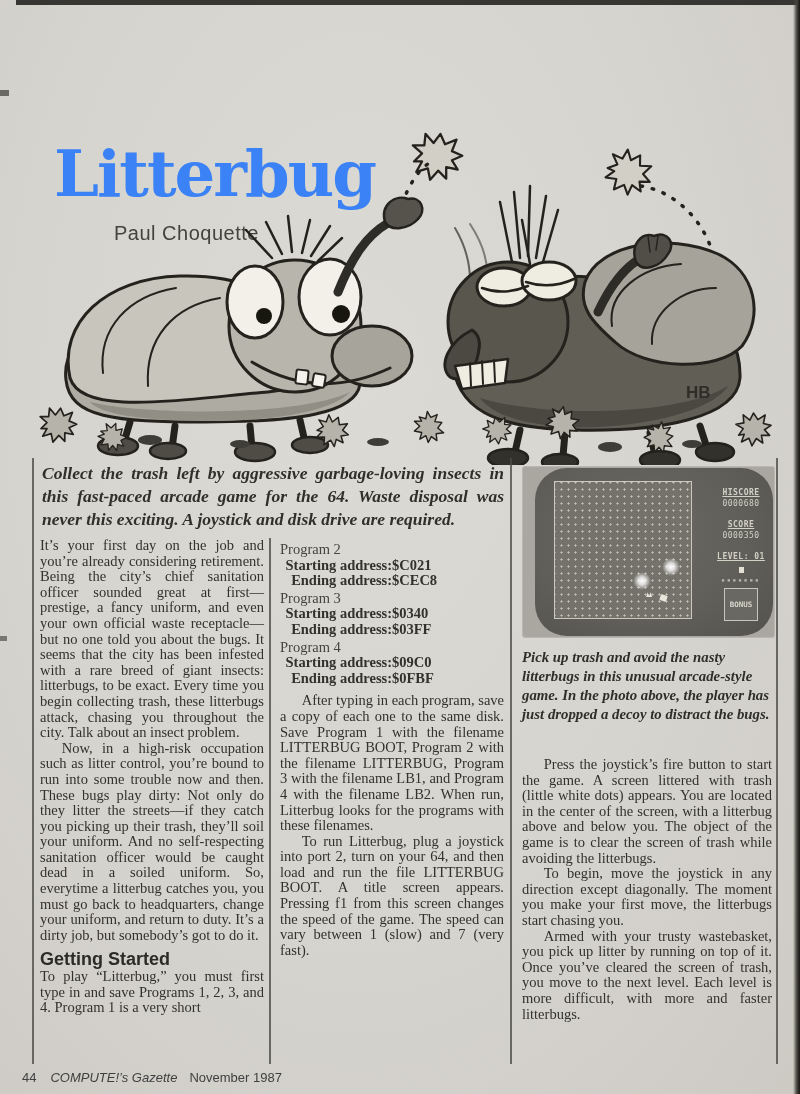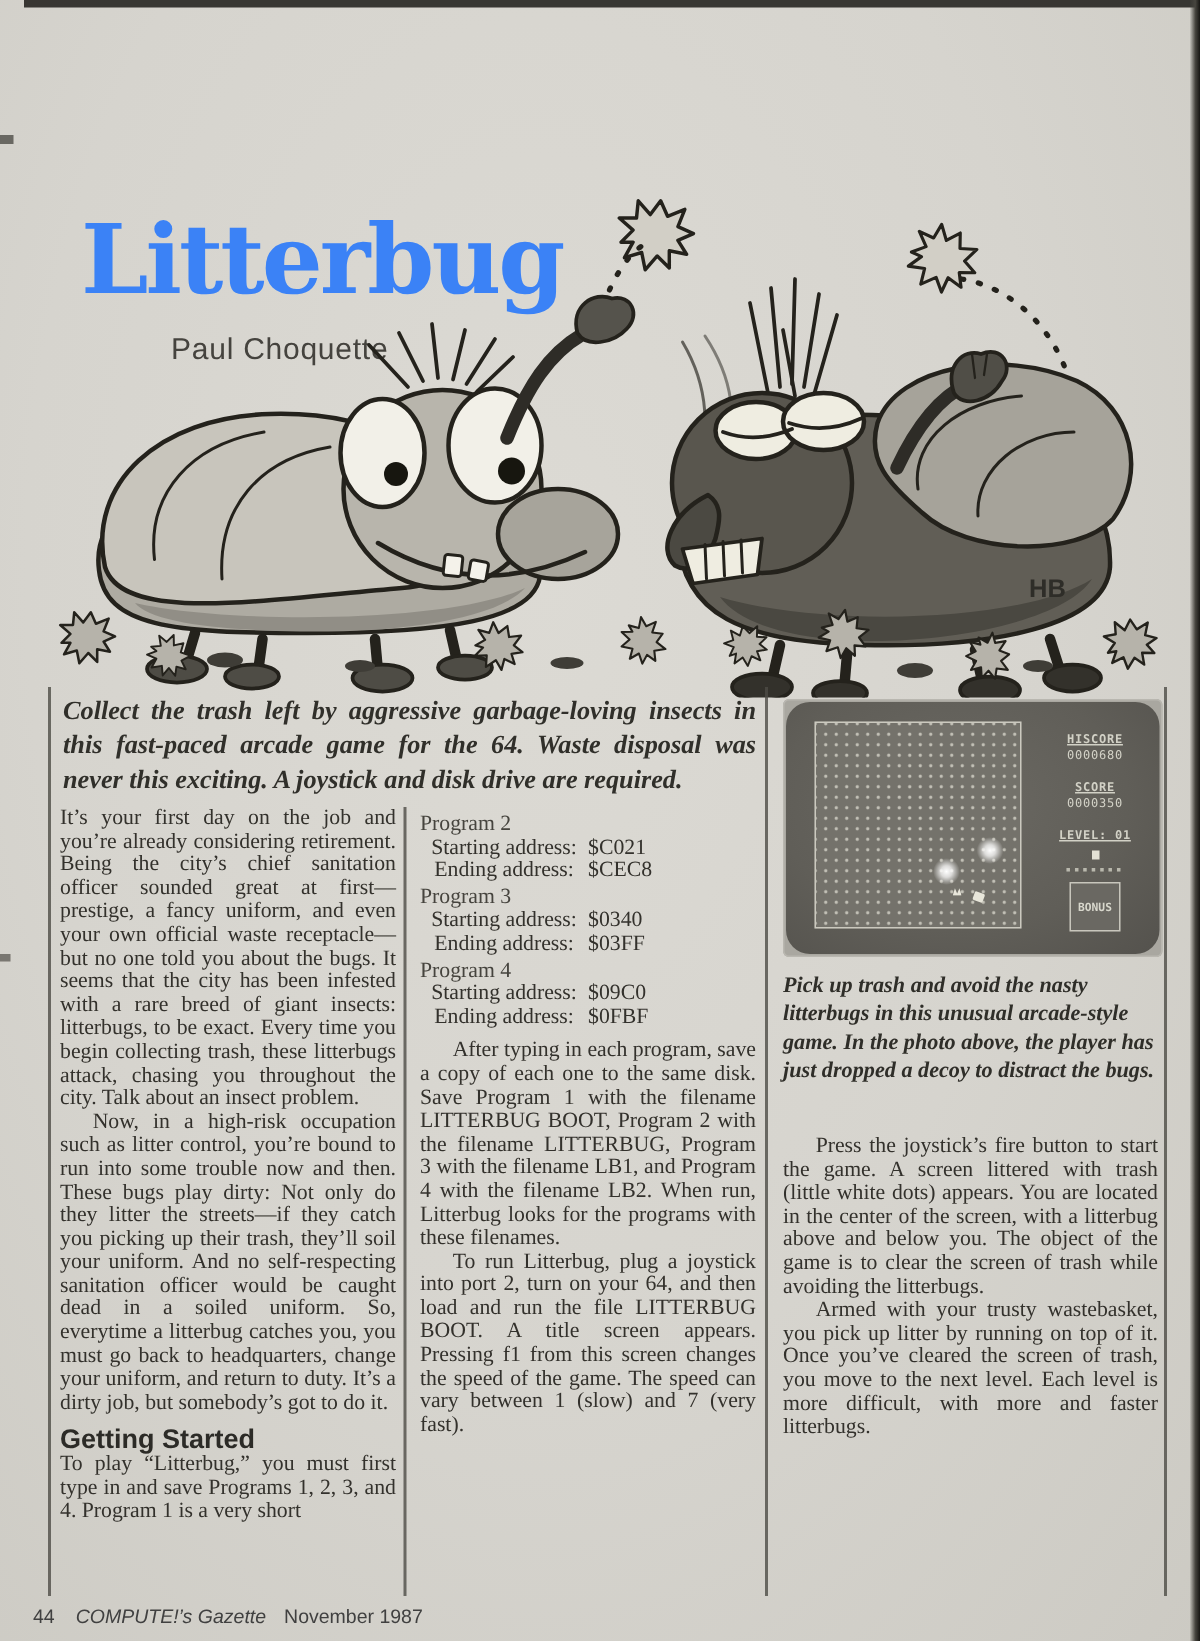--- a/index.html
+++ b/index.html
@@ -61,34 +61,35 @@
   .col2 { left:280px; width:224px; }
   .col3 { left:522px; width:250px; top:757px; }
 
   .section-head {
     font-family:"Liberation Sans", sans-serif;
     font-weight:700; font-size:18px; color:#2c2b27;
     margin-top:9px; margin-bottom:1px; text-align:left;
   }
 
   .prog-name { margin-top:7px; margin-bottom:3px; color:#46443e; text-align:left; }
-  .addr { display:flex; font-weight:400; text-align:center; }
+  .addr { display:flex; font-weight:700; text-align:right; }
   .addr .lbl { width:112px; flex:none; }
   .prog-block { margin-bottom:2px; }
   .prog-wrap { margin-top:4px; margin-bottom:7px; }
 
   
   .photo {
     position:absolute; top:466px; left:522px; width:253px; height:172px;
     background:#a9a7a0; border-radius:4px;
     box-shadow:0 0 0 1px #b9b7b0 inset;
   }
   .monitor {
-    position:absolute; inset:2px; border-radius:16px;
+    position:absolute; inset:2px; border-radius:32px;
     background:radial-gradient(ellipse at 45% 40%, #6b6963 0%, #605e58 60%, #54524d 100%);
+    margin-left:11px;
   }
   .playfield {
     position:absolute; left:19px; top:13px; width:138px; height:138px;
     background:#74726b;
     border:1px solid #cbc9bf;
     background-image:radial-gradient(#c3c1b7 0.8px, rgba(0,0,0,0) 1.4px);
     background-size:7px 7px; background-position:3px 4px;
   }
   .blob { position:absolute; width:18px; height:18px; border-radius:50%;
           background:radial-gradient(circle, #ffffff 0%, rgba(255,255,255,.75) 30%, rgba(255,255,255,0) 70%); }
@@ -341,20 +342,21 @@
       <div class="items">▪▪▪▪▪▪▪</div>
       <div class="bonus">BONUS</div>
     </div>
   </div>
 </div>
 
 <div class="caption">Pick up trash and avoid the nasty litterbugs in this unusual arcade-style game. In the photo above, the player has just dropped a decoy to distract the bugs.</div>
 
 <div class="col col3">
   <p class="ind">Press the joystick’s fire button to start the game. A screen littered with trash (little white dots) appears. You are located in the center of the screen, with a litterbug above and below you. The object of the game is to clear the screen of trash while avoiding the litterbugs.</p>
+  <p class="ind">To begin, move the joystick in any direction except diagonally. The moment you make your first move, the litterbugs start chasing you.</p>
   <p class="ind">Armed with your trusty wastebasket, you pick up litter by running on top of it. Once you’ve cleared the screen of trash, you move to the next level. Each level is more difficult, with more and faster litterbugs.</p>
 </div>
 
 <div class="footer">
   <span class="pg">44</span>
   <span class="mag">COMPUTE!’s Gazette</span>
   <span class="iss">November 1987</span>
 </div>
 
 </body></html>

